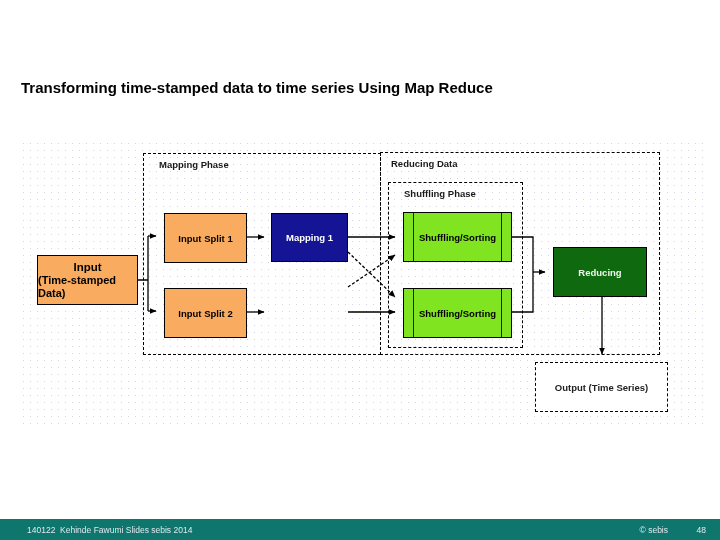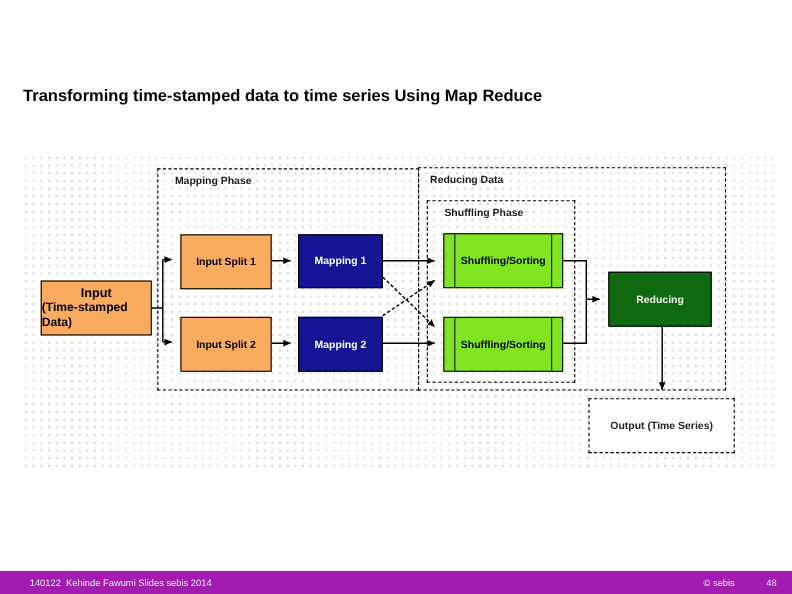--- a/index.html
+++ b/index.html
@@ -64,21 +64,21 @@
   .green::after  { right:9px; }
   .darkgreen { background:#0f6a0f; color:#eef7ee; }
   .outputbox { background:#ffffff; border:1px dashed #000; color:#222; }
   .input-title { font-size:11.5px; line-height:1.25; }
   .input-sub   { font-size:11px; line-height:1.2; }
   .arrows { position:absolute; left:0; top:0; z-index:2; }
 
   
   .footer-bar {
     position:absolute; left:0; bottom:0; width:720px; height:21px;
-    background:#a21caf; color:#dfe8ef; font-size:8.5px;
+    background:#0f766e; color:#dfe8ef; font-size:8.5px;
   }
   .footer-left  { position:absolute; left:27px; top:6px; white-space:pre; }
   .footer-copy  { position:absolute; right:52px; top:6px; }
   .footer-page  { position:absolute; right:14px; top:6px; }
 </style>
 </head>
 <body>
 
 <div class="slide">
 
@@ -122,21 +122,20 @@
 
     <div class="node orange" style="left:17px; top:115px; width:101px; height:50px;">
       <div class="input-title">Input</div>
       <div class="input-sub">(Time-stamped Data)</div>
     </div>
 
     <div class="node orange" style="left:144px; top:73px; width:83px; height:50px;">Input Split 1</div>
     <div class="node orange" style="left:144px; top:148px; width:83px; height:50px;">Input Split 2</div>
 
     <div class="node blue" style="left:251px; top:73px; width:77px; height:49px;">Mapping 1</div>
-    <div class="node blue" style="left:251px; top:148px; width:77px; height:50px;">Mapping 2</div>
 
     <div class="node green" style="left:383px; top:72px; width:109px; height:50px;">Shuffling/Sorting</div>
     <div class="node green" style="left:383px; top:148px; width:109px; height:50px;">Shuffling/Sorting</div>
 
     <div class="node darkgreen" style="left:533px; top:107px; width:94px; height:50px;">Reducing</div>
 
     <div class="node outputbox" style="left:515px; top:222px; width:133px; height:50px;">Output (Time Series)</div>
   </div>
 
   <div class="footer-bar">

